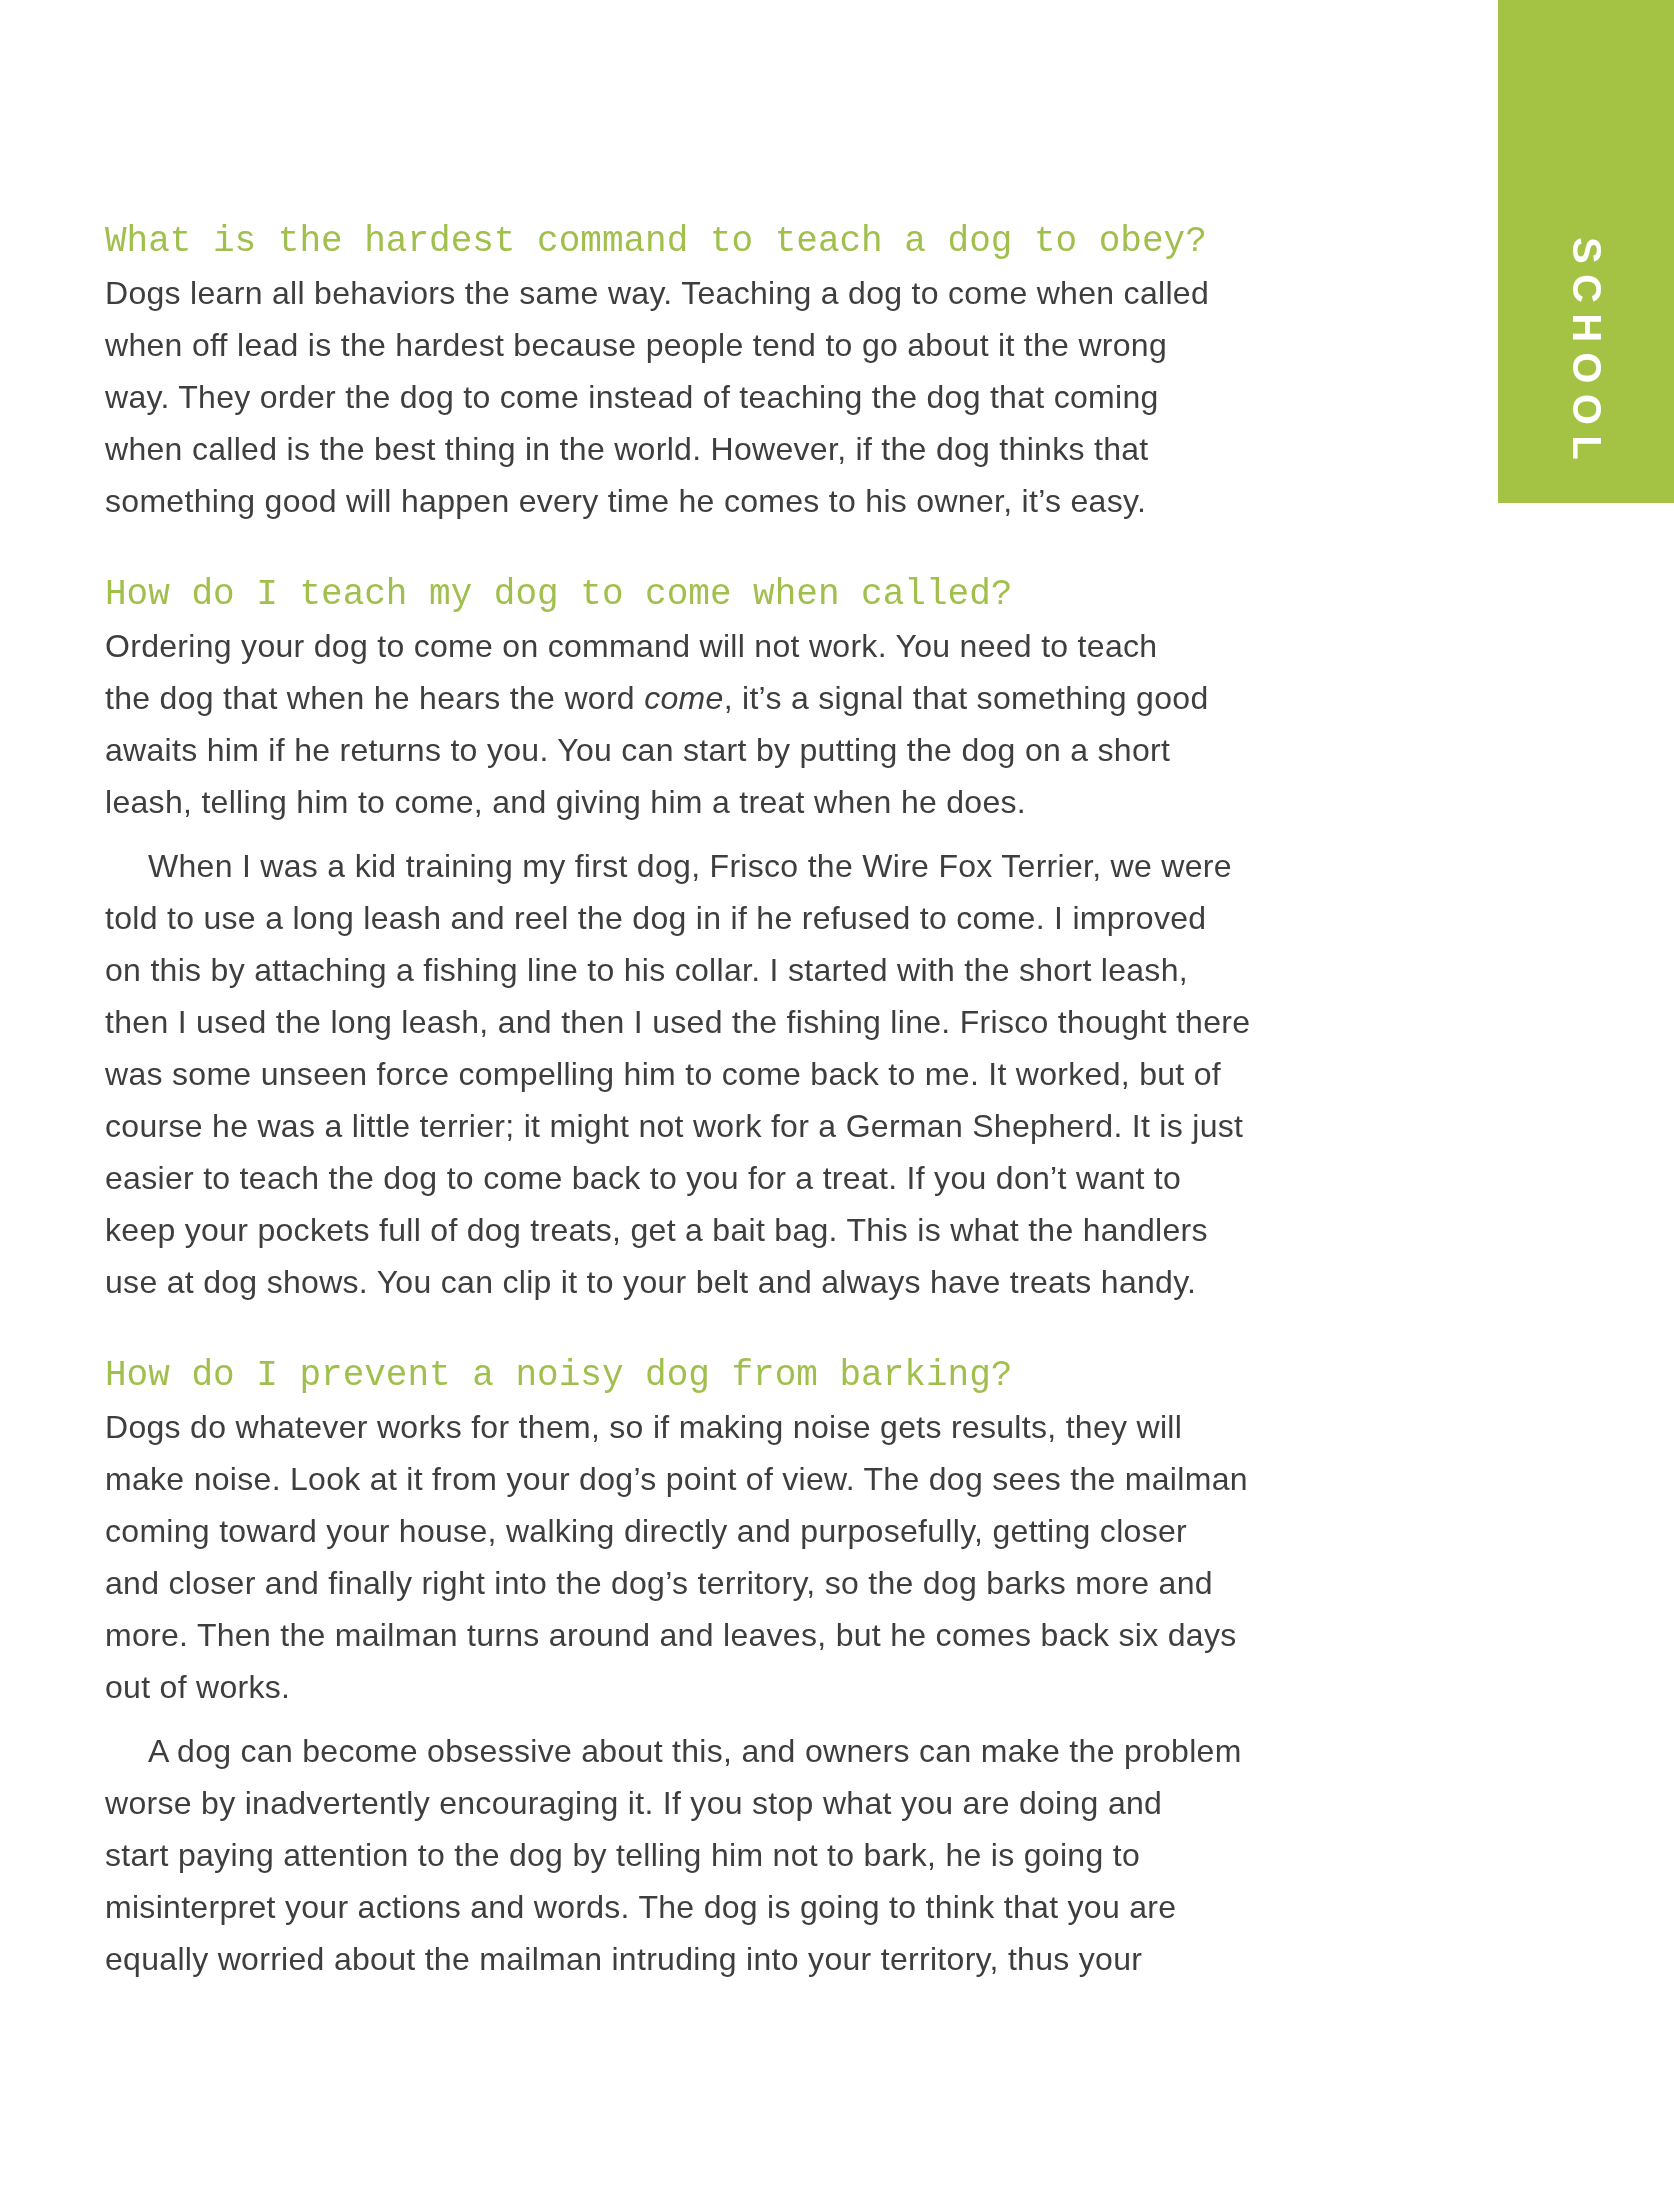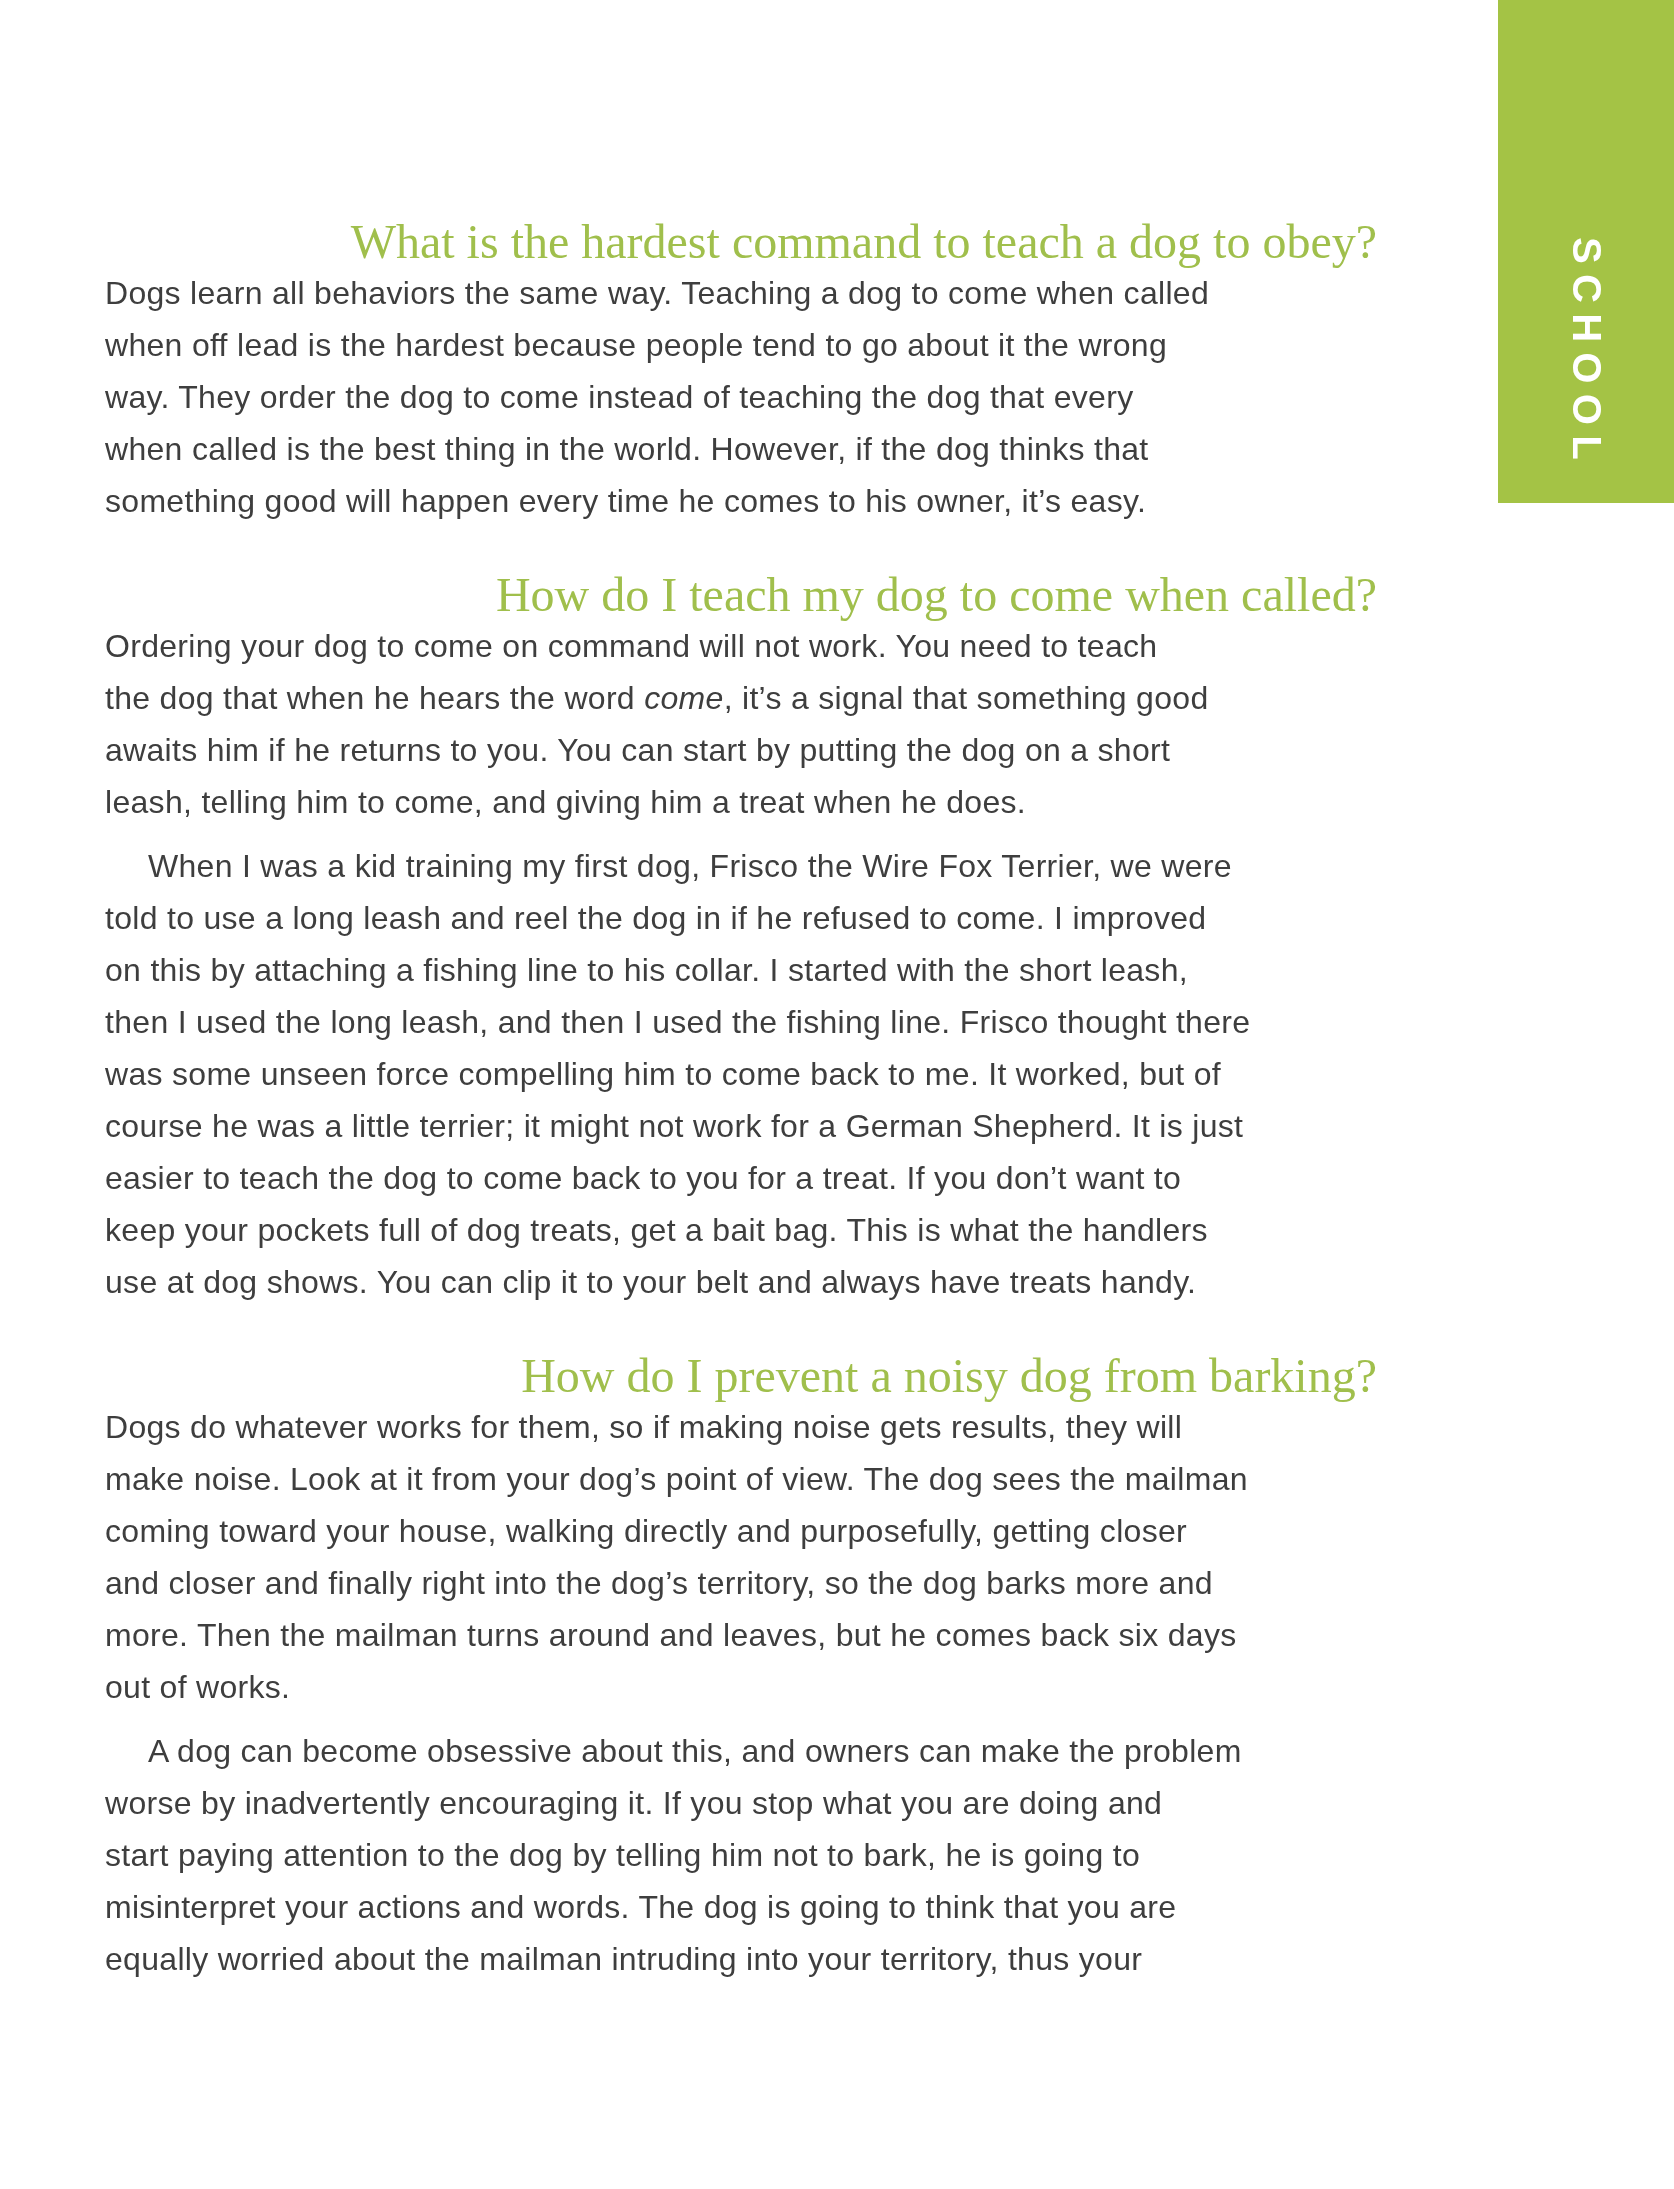--- a/index.html
+++ b/index.html
@@ -35,28 +35,27 @@
     letter-spacing:10.3px;
     font-family:"Liberation Sans", sans-serif;
   }
 
   
   .content{
     position:absolute;left:105px;top:0;
     width:1272px;
   }
   .section-heading{
-    font-family:Liberation Serif, serif;
+    font-family:Liberation Mono, monospace;
     font-weight:normal;
     color:var(--heading-green);
-    font-size:48px;
+    font-size:36px;
     line-height:50px;
     margin:43px 0 0 0;
     letter-spacing:0px;
-    text-align:right;
   }
   .content .section-heading:first-child{margin-top:217px;}
   .paragraph{margin:0;}
   .body-line{
     color:var(--body-text);
     font-size:32px;
     line-height:52px;
     letter-spacing:0.3px;
     white-space:nowrap;
   }
@@ -93,21 +92,21 @@
   <div class="side-tab">
     <span class="side-tab-label">SCHOOL</span>
   </div>
 
   <main class="content">
 
   <h2 class="section-heading">What is the hardest command to teach a dog to obey?</h2>
       <div class="paragraph">
         <div class="body-line">Dogs learn all behaviors the same way. Teaching a dog to come when called</div>
         <div class="body-line">when off lead is the hardest because people tend to go about it the wrong</div>
-        <div class="body-line">way. They order the dog to come instead of teaching the dog that every</div>
+        <div class="body-line">way. They order the dog to come instead of teaching the dog that coming</div>
         <div class="body-line">when called is the best thing in the world. However, if the dog thinks that</div>
         <div class="body-line">something good will happen every time he comes to his owner, it’s easy.</div>
       </div>
       <h2 class="section-heading">How do I teach my dog to come when called?</h2>
       <div class="paragraph">
         <div class="body-line">Ordering your dog to come on command will not work. You need to teach</div>
         <div class="body-line">the dog that when he hears the word <em>come</em>, it’s a signal that something good</div>
         <div class="body-line">awaits him if he returns to you. You can start by putting the dog on a short</div>
         <div class="body-line">leash, telling him to come, and giving him a treat when he does.</div>
       </div>

